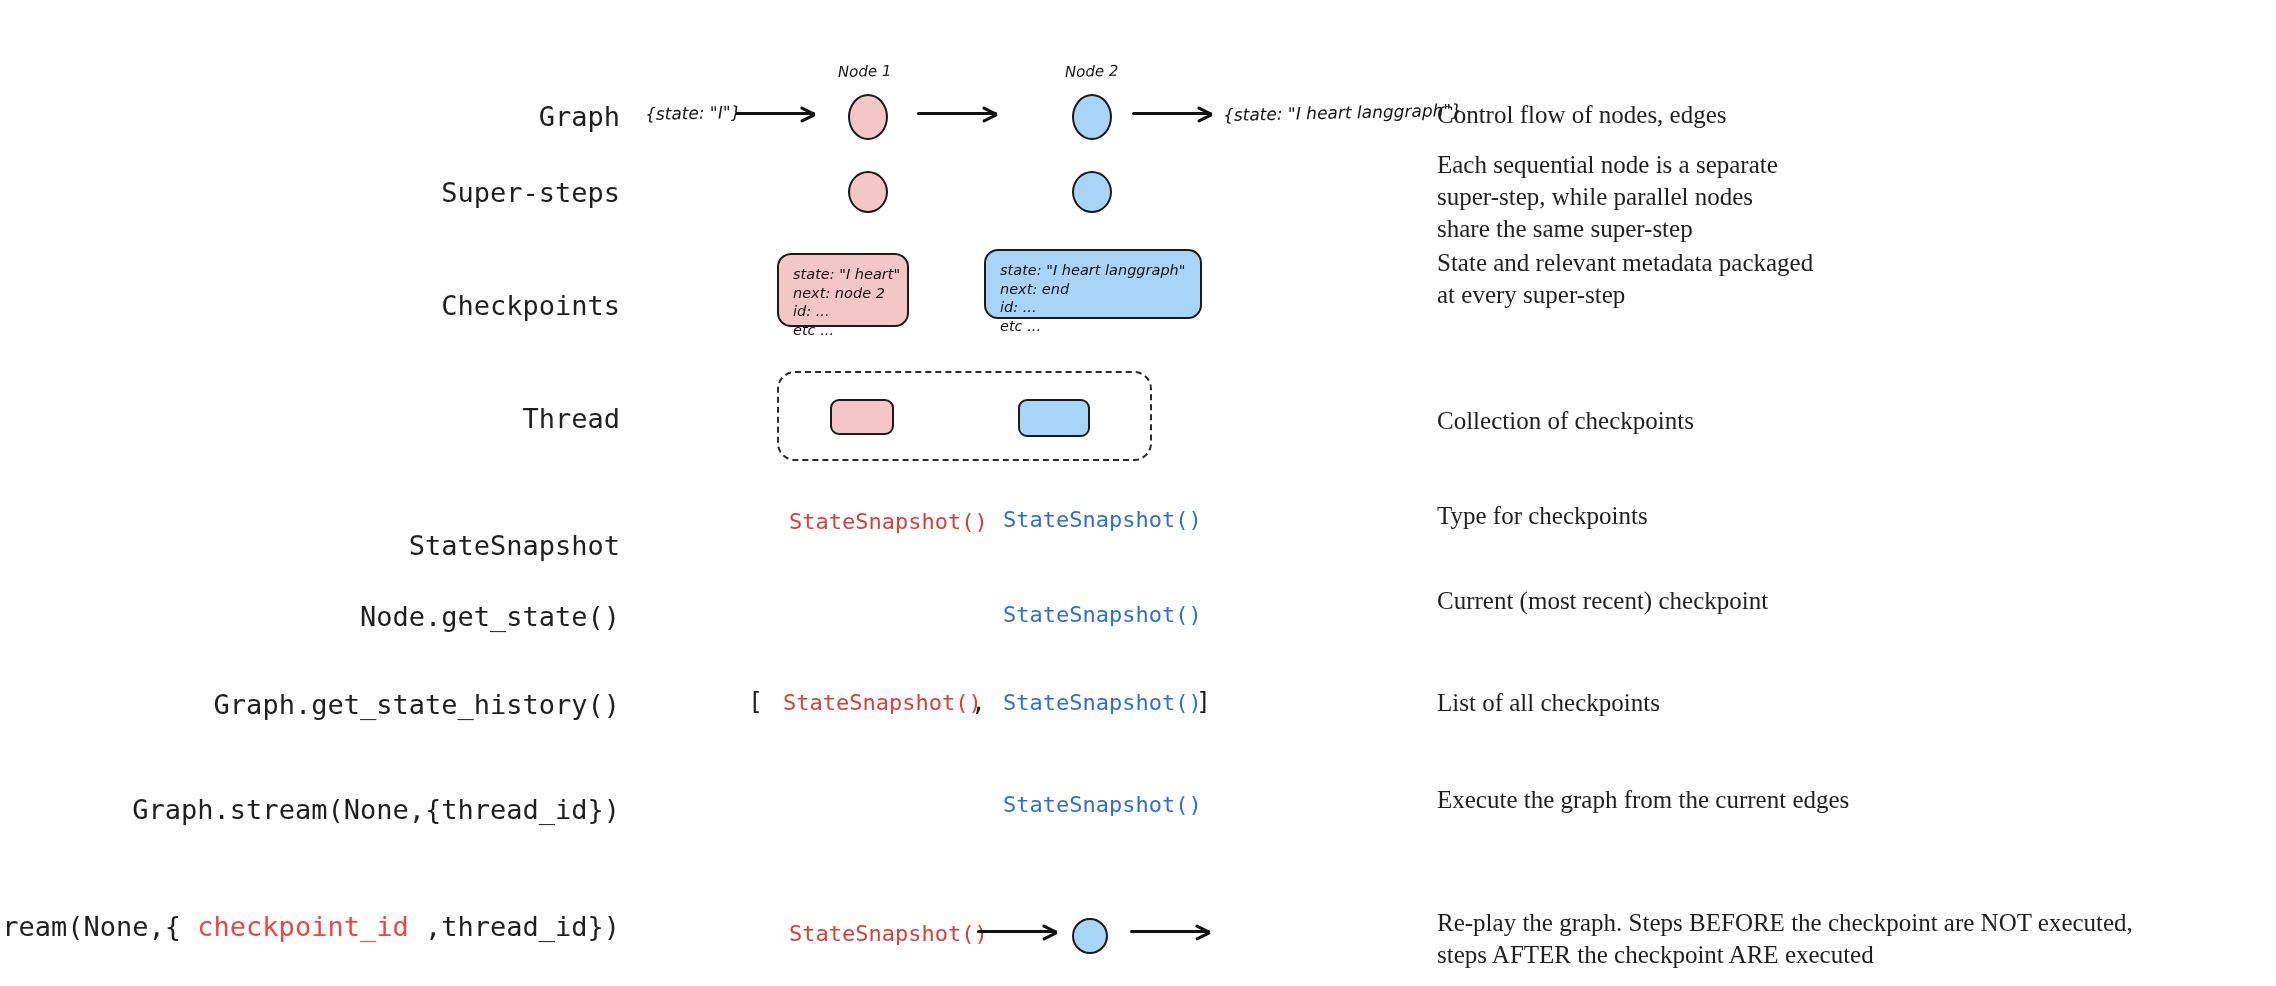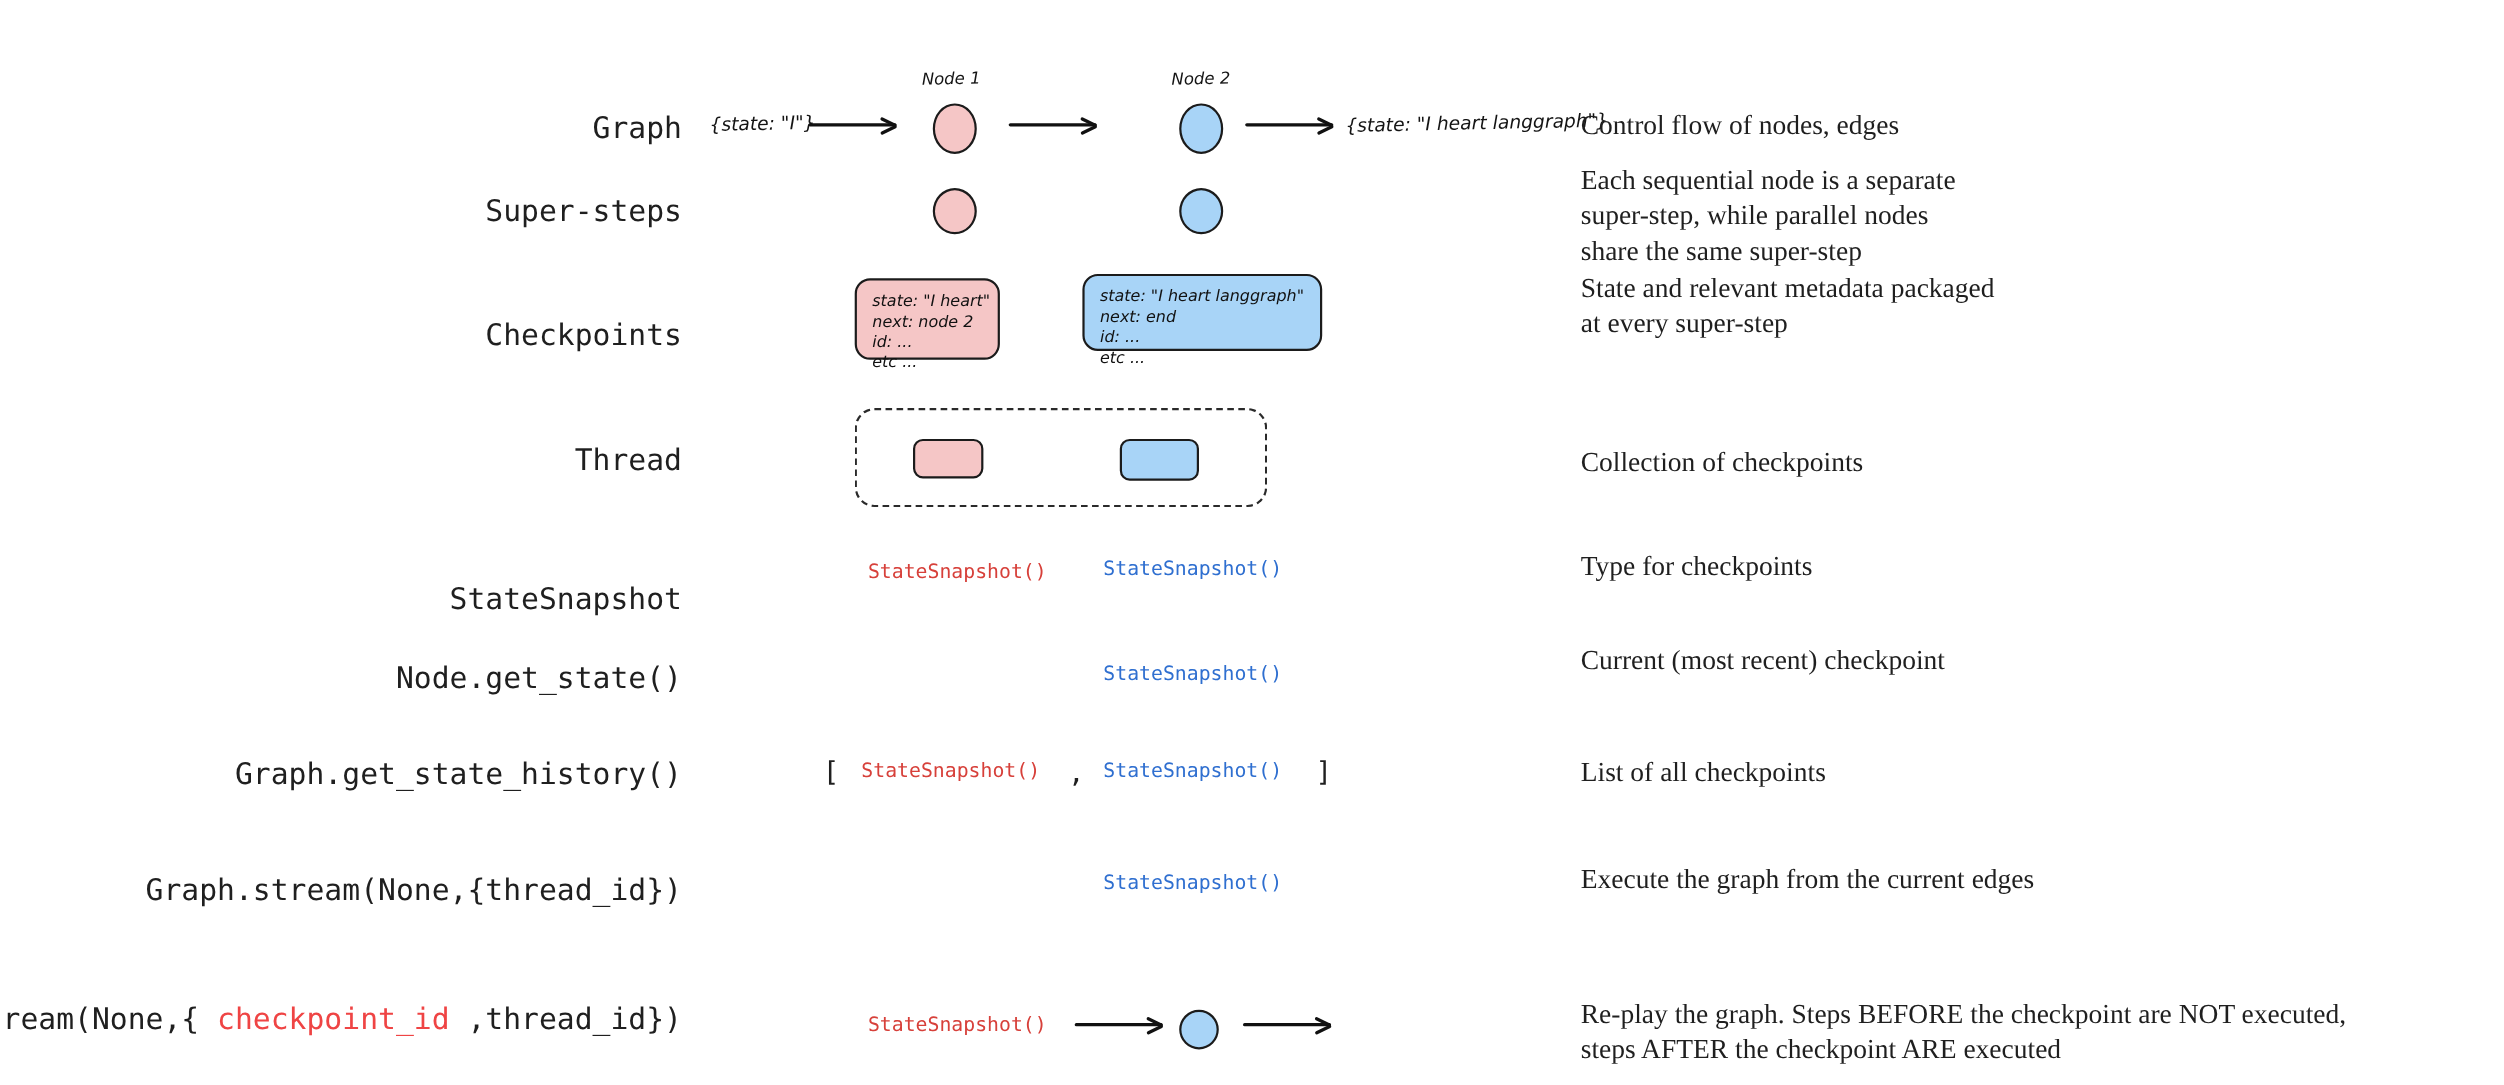--- a/index.html
+++ b/index.html
@@ -109,21 +109,21 @@
     border-radius:9px;
     box-sizing:border-box;
   }
   .chip.pink{background:#f5c6c6;}
   .chip.blue{background:#a8d4f7;}
 
   
   .snap{
     position:absolute;
     font-family:"DejaVu Sans Mono", monospace;
-    font-size:18px;
+    font-size:22px;
     white-space:nowrap;
   }
   .snap.red{color:#d7403a;}
   .snap.blue{color:#2f6fd0;}
   .bracket{
     position:absolute;
     font-family:"DejaVu Sans Mono", monospace;
     font-size:25px;
     color:#1f1f1f;
   }

